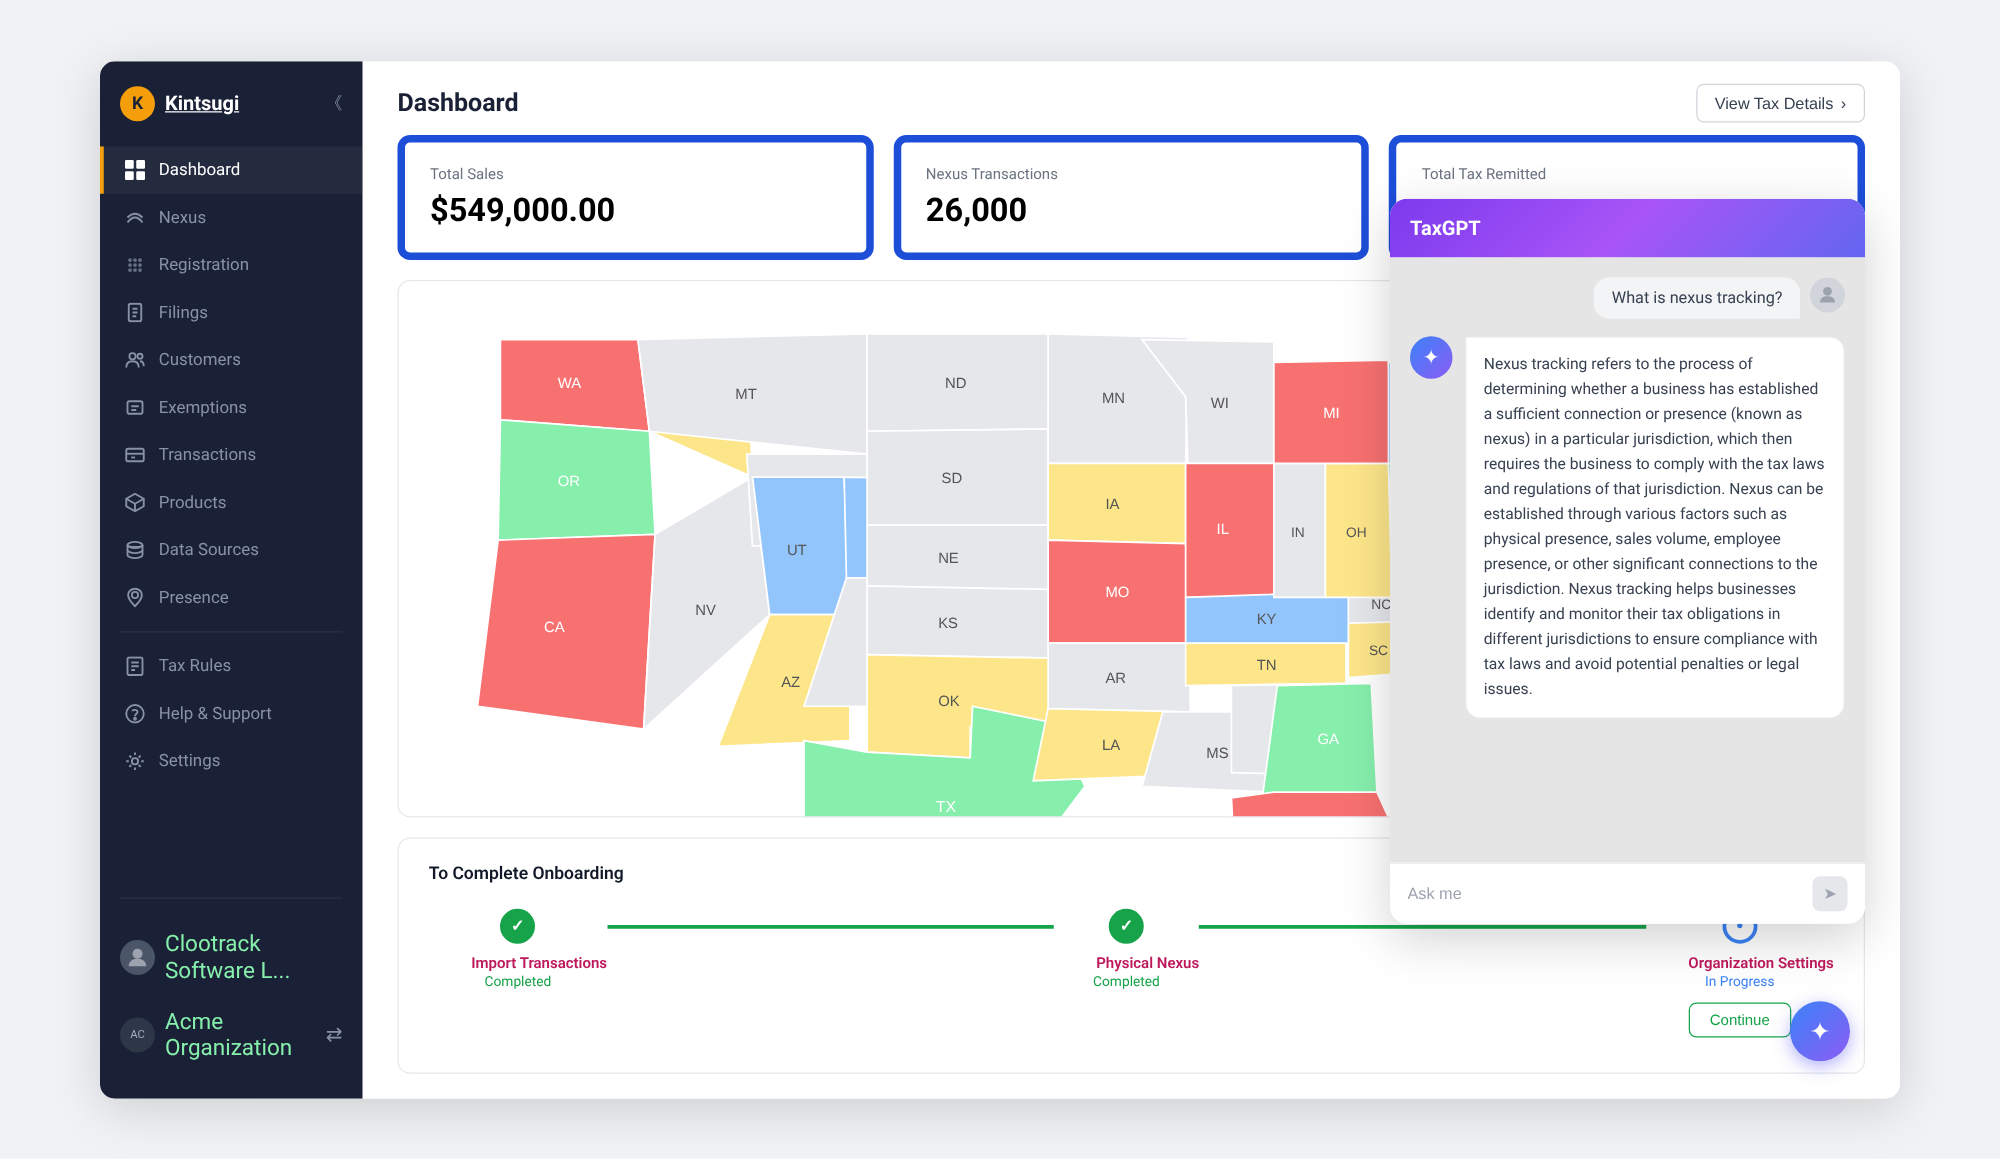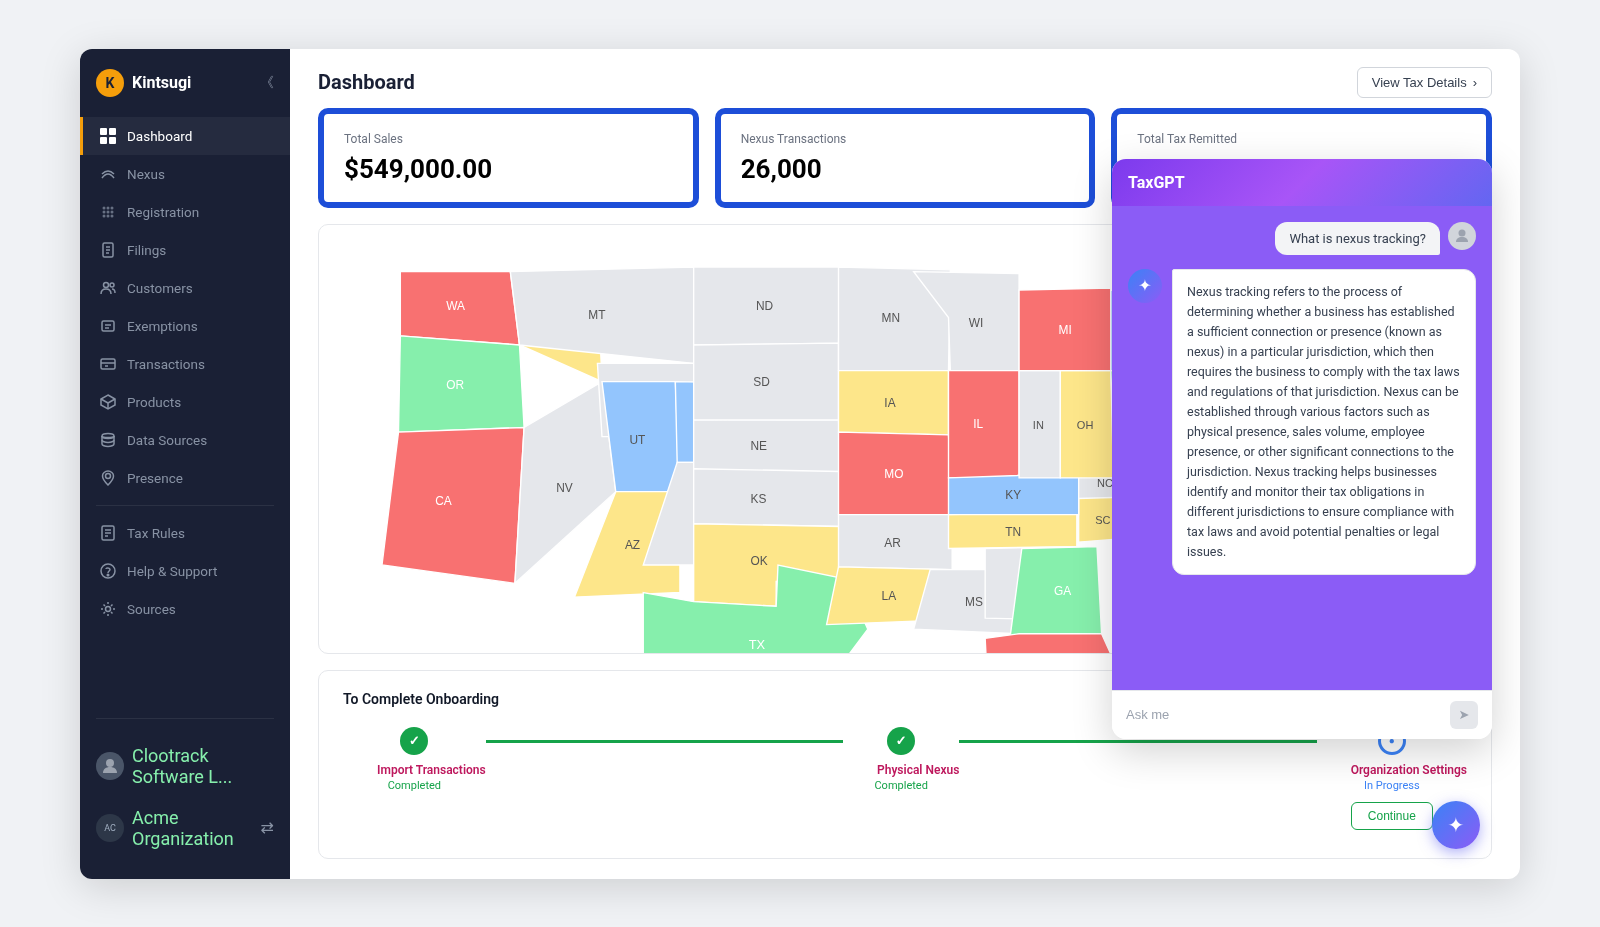--- a/index.html
+++ b/index.html
@@ -51,20 +51,21 @@
       align-items: center;
       justify-content: center;
       font-size: 14px;
       font-weight: bold;
       color: #1a2035;
     }
     .logo-text {
       font-size: 16px;
       font-weight: 700;
       color: #fff;
+      text-decoration: underline;
     }
     .collapse-icon {
       color: #8892a4;
       cursor: pointer;
       font-size: 14px;
     }
     .sidebar-nav {
       flex: 1;
       overflow-y: auto;
     }
@@ -353,21 +354,21 @@
       background: linear-gradient(135deg, #7c3aed, #a855f7, #6366f1);
       padding: 14px 16px;
       color: #fff;
       font-size: 16px;
       font-weight: 700;
     }
     .taxgpt-body {
       flex: 1;
       padding: 16px;
       overflow-y: auto;
-      background: #8b5cf6;
+      background: #e5e5e5;
       display: flex;
       flex-direction: column;
       gap: 14px;
     }
     .chat-user-msg {
       display: flex;
       justify-content: flex-end;
       align-items: flex-start;
       gap: 8px;
     }
@@ -623,21 +624,21 @@
         </span>
         <span>Help &amp; Support</span>
       </div>
       <div class="nav-item">
         <span class="nav-icon">
           <svg width="16" height="16" viewBox="0 0 16 16" fill="none" stroke="currentColor" stroke-width="1.5">
             <circle cx="8" cy="8" r="2.5"></circle>
             <path d="M8 1 L8 3 M8 13 L8 15 M1 8 L3 8 M13 8 L15 8 M3.5 3.5 L5 5 M11 11 L12.5 12.5 M12.5 3.5 L11 5 M5 11 L3.5 12.5"></path>
           </svg>
         </span>
-        <span>Sources</span>
+        <span>Settings</span>
       </div>
     </nav>
 
     <div class="sidebar-divider"></div>
     <div class="sidebar-bottom">
       <div class="user-row">
         <div class="user-avatar">
           <svg width="18" height="18" viewBox="0 0 18 18" fill="#9ca3af">
             <circle cx="9" cy="6" r="4"></circle>
             <path d="M2 16 C2 12 5 10 9 10 C13 10 16 12 16 16"></path>

